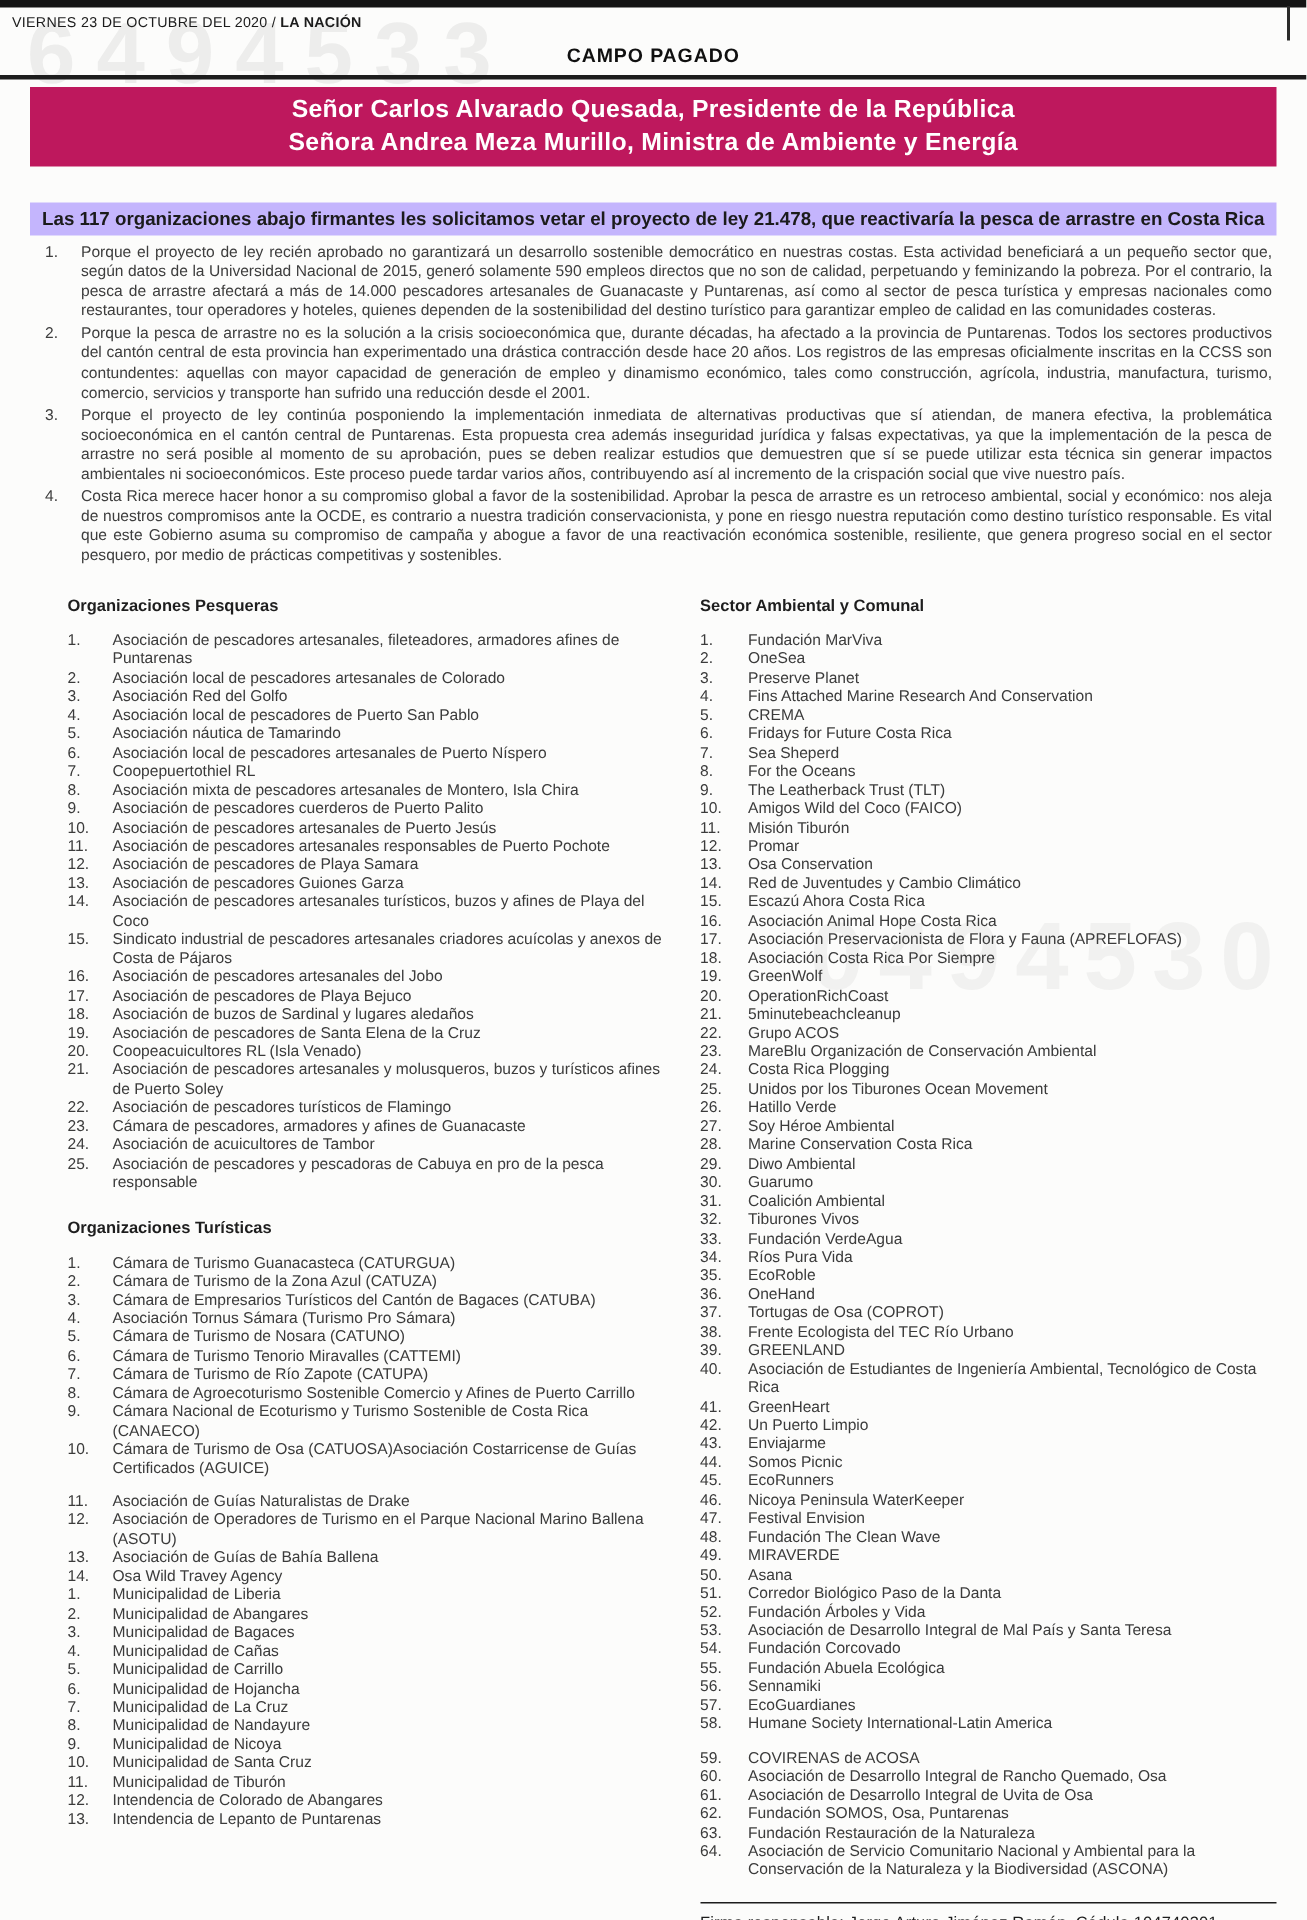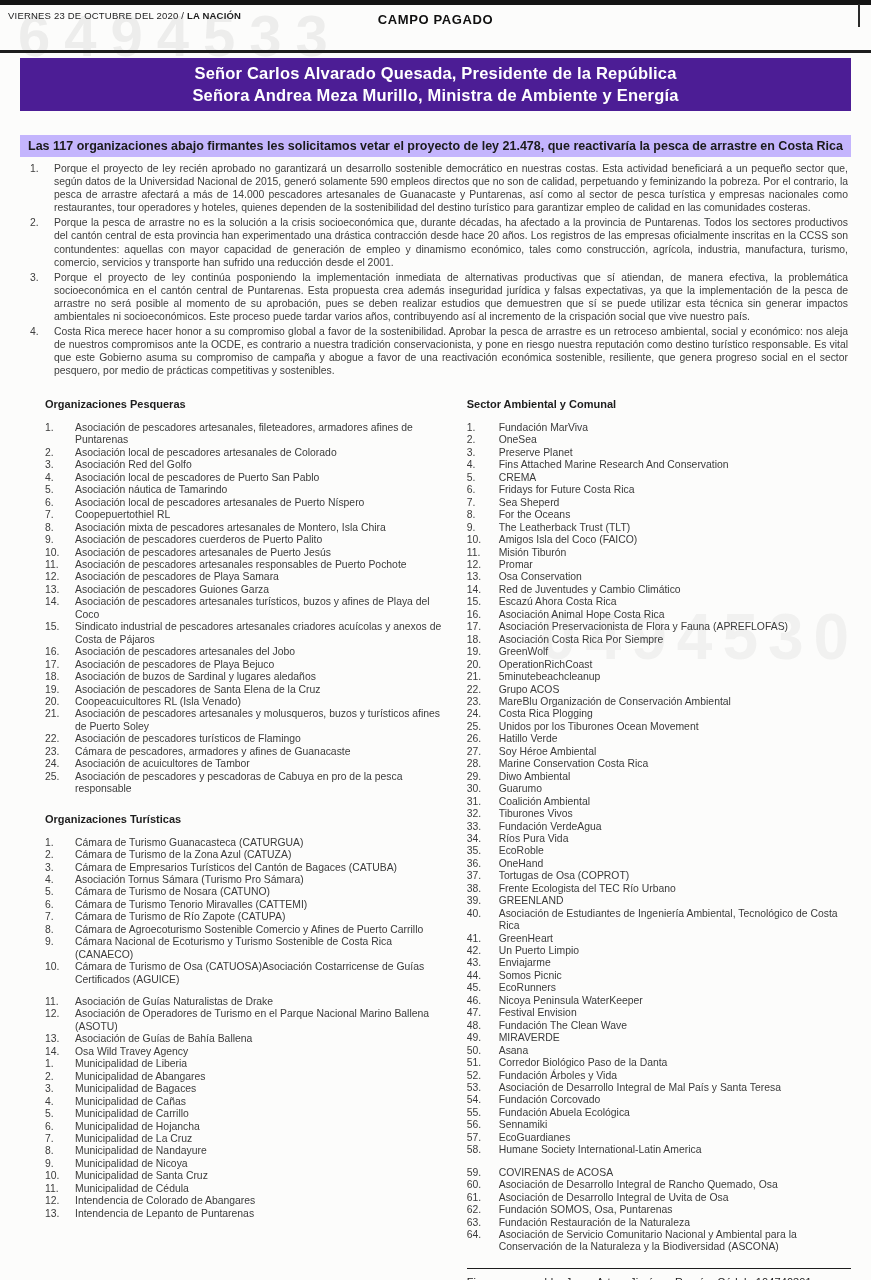--- a/index.html
+++ b/index.html
@@ -18,26 +18,26 @@
   .page-edge-rule { position:absolute; top:0; left:0; width:100%; height:5px; background:#141414; }
   .corner-tick { position:absolute; top:4px; right:11px; width:2px; height:23px; background:#2a2a2a; }
   .bleed { position:absolute; font-weight:bold; pointer-events:none; user-select:none; }
   .bleed-top { top:2px; left:18px; font-size:58px; letter-spacing:14px; color:rgba(110,110,110,0.10); }
   .bleed-mid { top:600px; left:540px; font-size:64px; letter-spacing:10px; color:rgba(110,110,110,0.08); }
 
   
   .masthead { position:absolute; top:10px; left:8px; font-size:9.5px; color:#1c1c1c; letter-spacing:0.2px; }
   .masthead .brand { font-weight:bold; }
 
-  .ad-label { position:absolute; top:12px; left:0; width:100%; text-align:center;
+  .ad-label { position:absolute; top:29px; left:0; width:100%; text-align:center;
               font-size:13px; font-weight:bold; letter-spacing:0.6px; color:#101010; }
   .label-rule { position:absolute; top:50px; left:0; width:100%; height:2.5px; background:#1d1d1d; }
 
   
-  .banner { position:absolute; top:58px; left:20px; right:20px; background:#4c1d95;
+  .banner { position:absolute; top:58px; left:20px; right:20px; background:#be185d;
             color:#fff; text-align:center; padding:4px 0 5px; }
   .banner .line { font-size:16.5px; font-weight:bold; line-height:22px; letter-spacing:0.2px; }
 
   
   .headline { position:absolute; top:135px; left:20px; right:20px; background:#c4b5fd;
               color:#1b1b1b; font-weight:bold; font-size:12.5px; line-height:14px;
               text-align:center; padding:4px 6px; }
 
   
   ol.reasons { position:absolute; top:162px; left:28px; width:820px;
@@ -151,41 +151,41 @@
           <li>Municipalidad de Liberia</li>
           <li>Municipalidad de Abangares</li>
           <li>Municipalidad de Bagaces</li>
           <li>Municipalidad de Cañas</li>
           <li>Municipalidad de Carrillo</li>
           <li>Municipalidad de Hojancha</li>
           <li>Municipalidad de La Cruz</li>
           <li>Municipalidad de Nandayure</li>
           <li>Municipalidad de Nicoya</li>
           <li>Municipalidad de Santa Cruz</li>
-          <li>Municipalidad de Cédula</li>
+          <li>Municipalidad de Tiburón</li>
           <li>Intendencia de Colorado de Abangares</li>
           <li>Intendencia de Lepanto de Puntarenas</li>
         </ol>
     </div>
   </div>
 
   <div class="col-right">
     <div class="section">
       <h3 class="section-title">Sector Ambiental y Comunal</h3>
       <ol class="org-list">
           <li>Fundación MarViva</li>
           <li>OneSea</li>
           <li>Preserve Planet</li>
           <li>Fins Attached Marine Research And Conservation</li>
           <li>CREMA</li>
           <li>Fridays for Future Costa Rica</li>
           <li>Sea Sheperd</li>
           <li>For the Oceans</li>
           <li>The Leatherback Trust (TLT)</li>
-          <li>Amigos Isla del Coco (FAICO)</li>
+          <li>Amigos Wild del Coco (FAICO)</li>
           <li>Misión Tiburón</li>
           <li>Promar</li>
           <li>Osa Conservation</li>
           <li>Red de Juventudes y Cambio Climático</li>
           <li>Escazú Ahora Costa Rica</li>
           <li>Asociación Animal Hope Costa Rica</li>
           <li>Asociación Preservacionista de Flora y Fauna (APREFLOFAS)</li>
           <li>Asociación Costa Rica Por Siempre</li>
           <li>GreenWolf</li>
           <li>OperationRichCoast</li>

